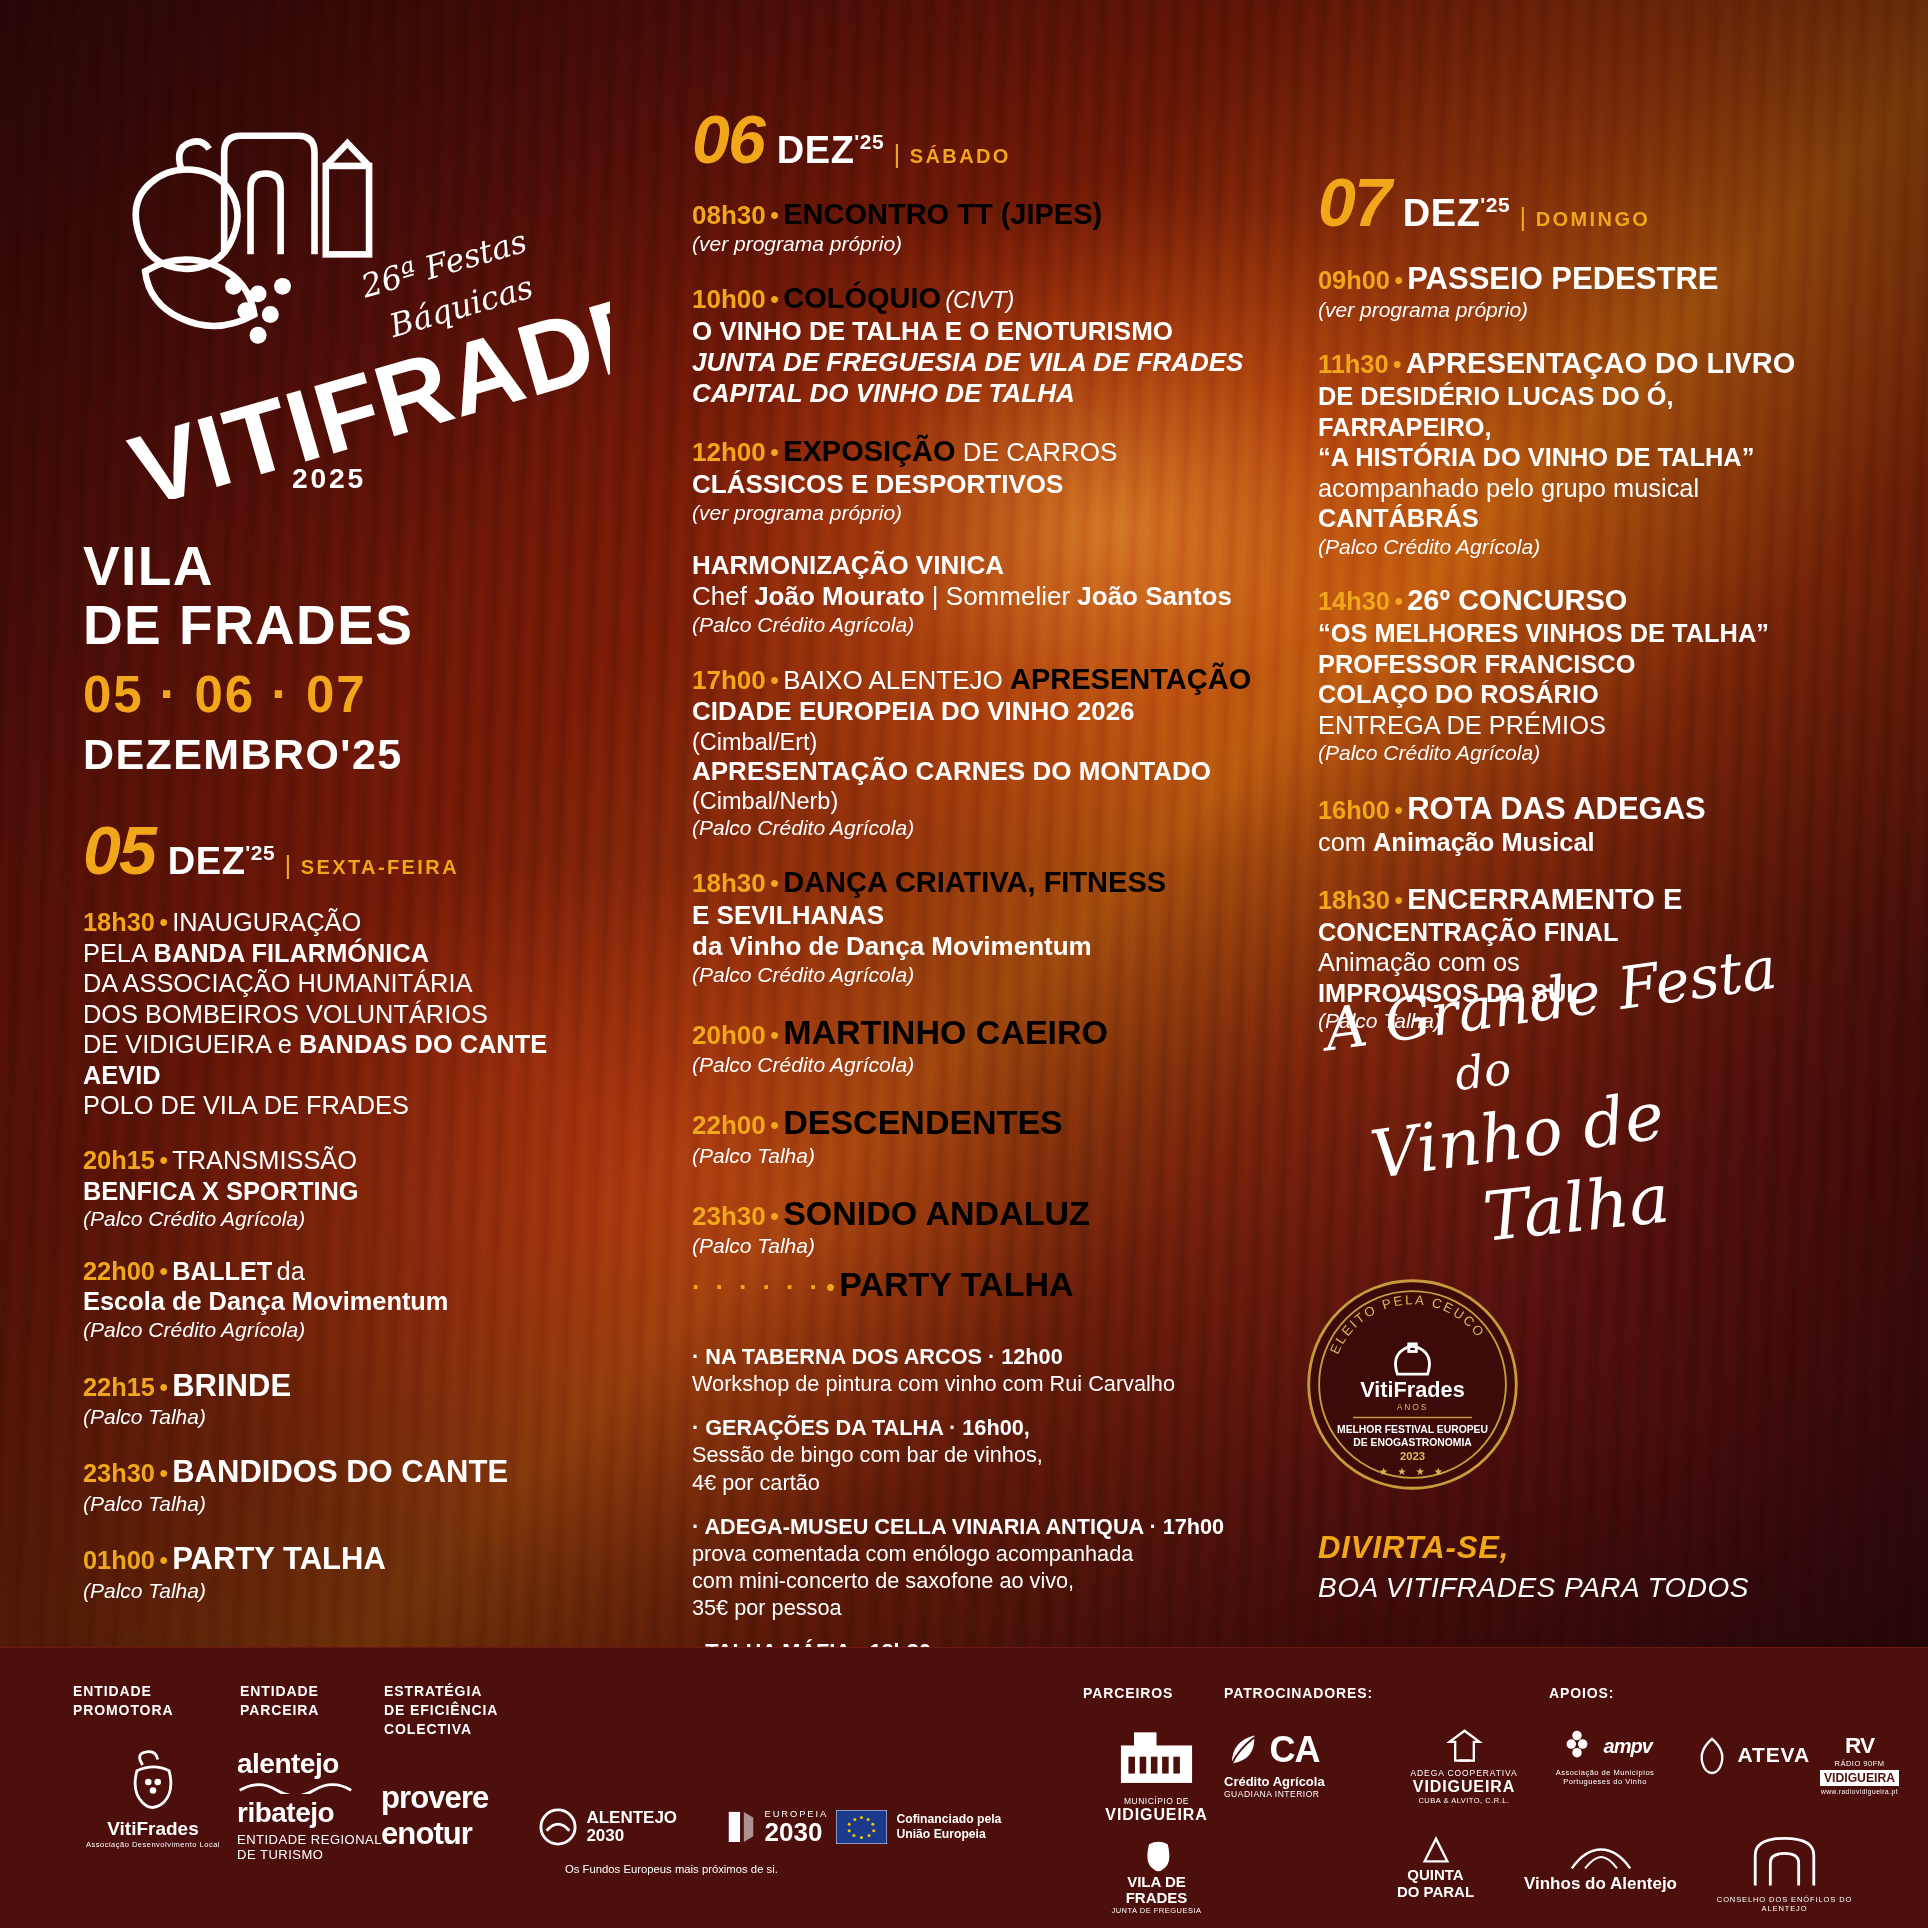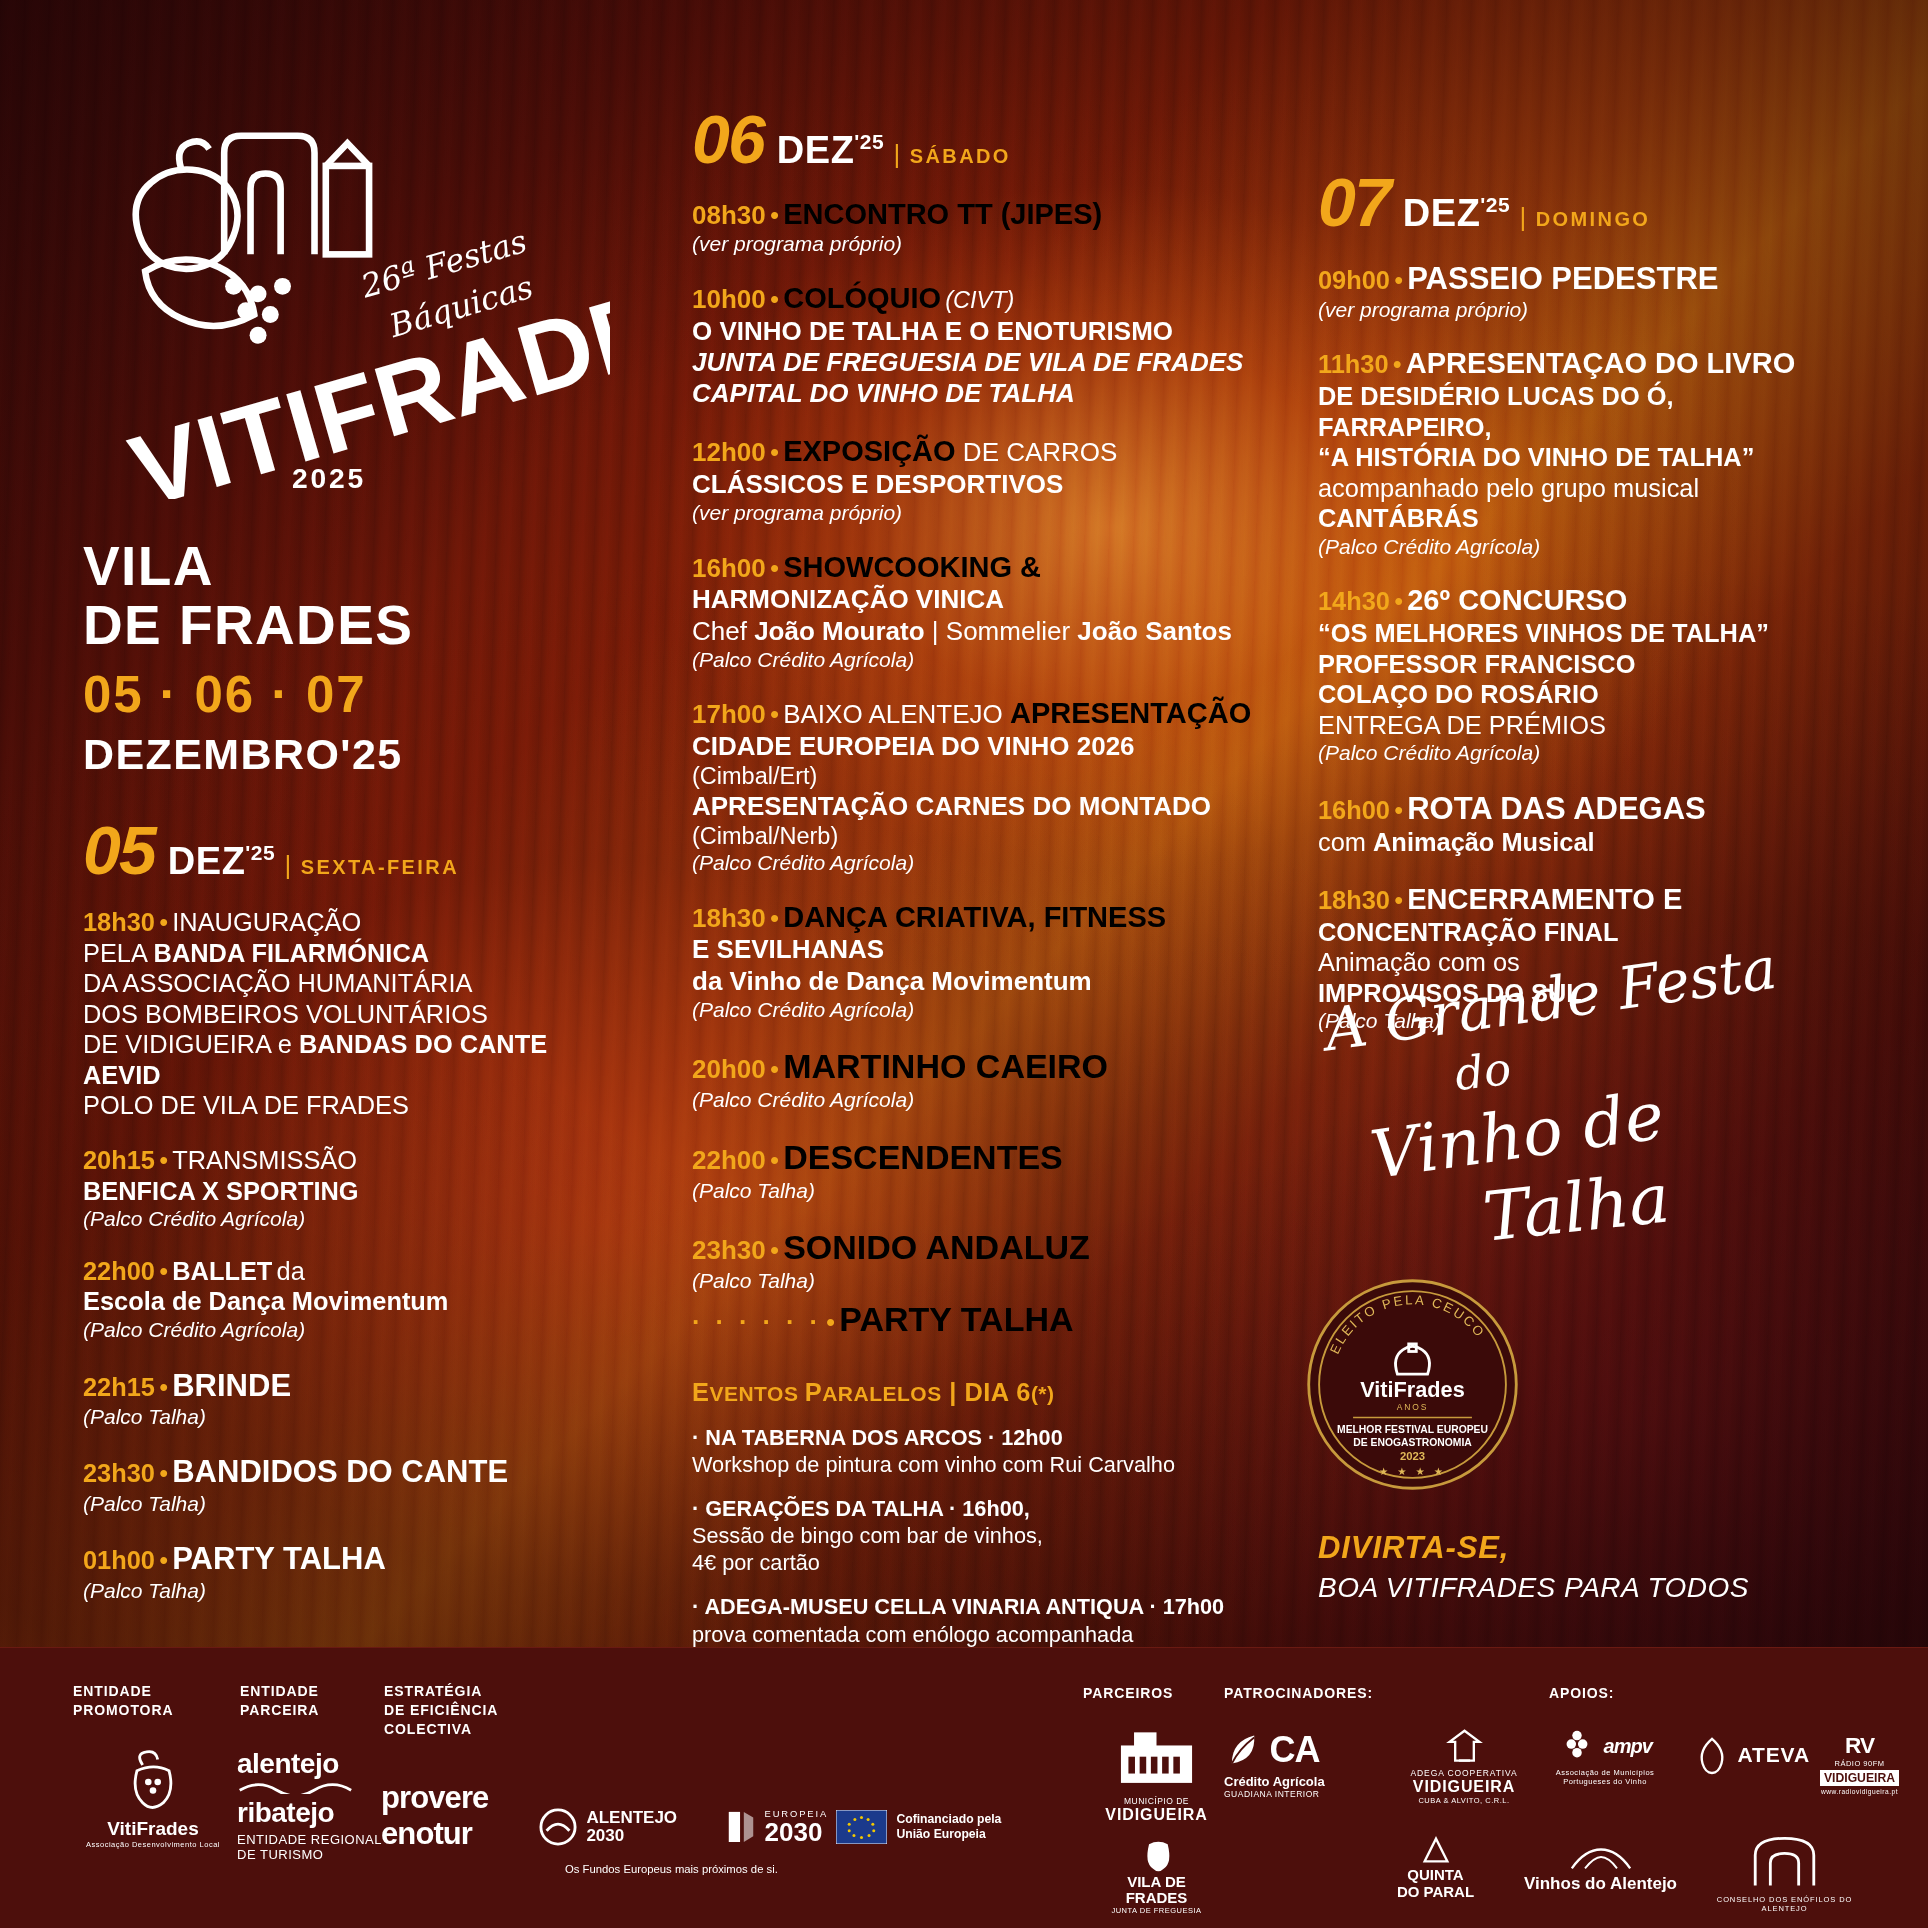--- a/index.html
+++ b/index.html
@@ -260,21 +260,20 @@
       <div class="line b" style="font-style:italic">CAPITAL DO VINHO DE TALHA</div>
     </div>
 
     <div class="event">
       <div><span class="hour">12h00</span> <span class="dot">•</span> <span class="big">EXPOSIÇÃO</span><span class="t"> DE CARROS</span></div>
       <div class="line b">CLÁSSICOS E DESPORTIVOS</div>
       <div class="it">(ver programa próprio)</div>
     </div>
 
     <div class="event">
-      <div><span class="hour">16h00</span> <span class="dot">•</span> <span class="big">SHOWCOOKING &amp;</span></div>
       <div class="line b">HARMONIZAÇÃO VINICA</div>
       <div class="line">Chef <b>João Mourato</b> | Sommelier <b>João Santos</b></div>
       <div class="it">(Palco Crédito Agrícola)</div>
     </div>
 
     <div class="event">
       <div><span class="hour">17h00</span> <span class="dot">•</span> <span class="t">BAIXO ALENTEJO </span><span class="big">APRESENTAÇÃO</span></div>
       <div class="line b">CIDADE EUROPEIA DO VINHO 2026</div>
       <div class="line" style="font-size:23.5px">(Cimbal/Ert)</div>
       <div class="line b">APRESENTAÇÃO CARNES  DO MONTADO</div>
@@ -299,23 +298,20 @@
       <div class="it">(Palco Talha)</div>
     </div>
 
     <div class="event">
       <div><span class="hour">23h30</span> <span class="dot">•</span> <span class="big" style="font-size:34px">SONIDO ANDALUZ</span></div>
       <div class="it">(Palco Talha)</div>
       <div style="margin-top:5.6px"><span class="hour" style="letter-spacing:3.8px">· · · · · ·</span> <span class="dot">•</span> <span class="big" style="font-size:34px">PARTY TALHA</span></div>
     </div>
 
     <div id="parallel">
-      <h4>
-        <span>E</span><span class="sm">VENTOS </span><span>P</span><span class="sm">ARALELOS</span><span> | </span><span>DIA 6</span><span class="sm">(*)</span>
-      </h4>
 
       <div class="par-item">
         <div class="hd">· NA TABERNA DOS ARCOS · 12h00</div>
         <div>Workshop de pintura com vinho com Rui Carvalho</div>
       </div>
       <div class="par-item">
         <div class="hd">· GERAÇÕES DA TALHA · 16h00,</div>
         <div>Sessão de bingo com bar de vinhos,</div>
         <div>4€ por cartão</div>
       </div>

